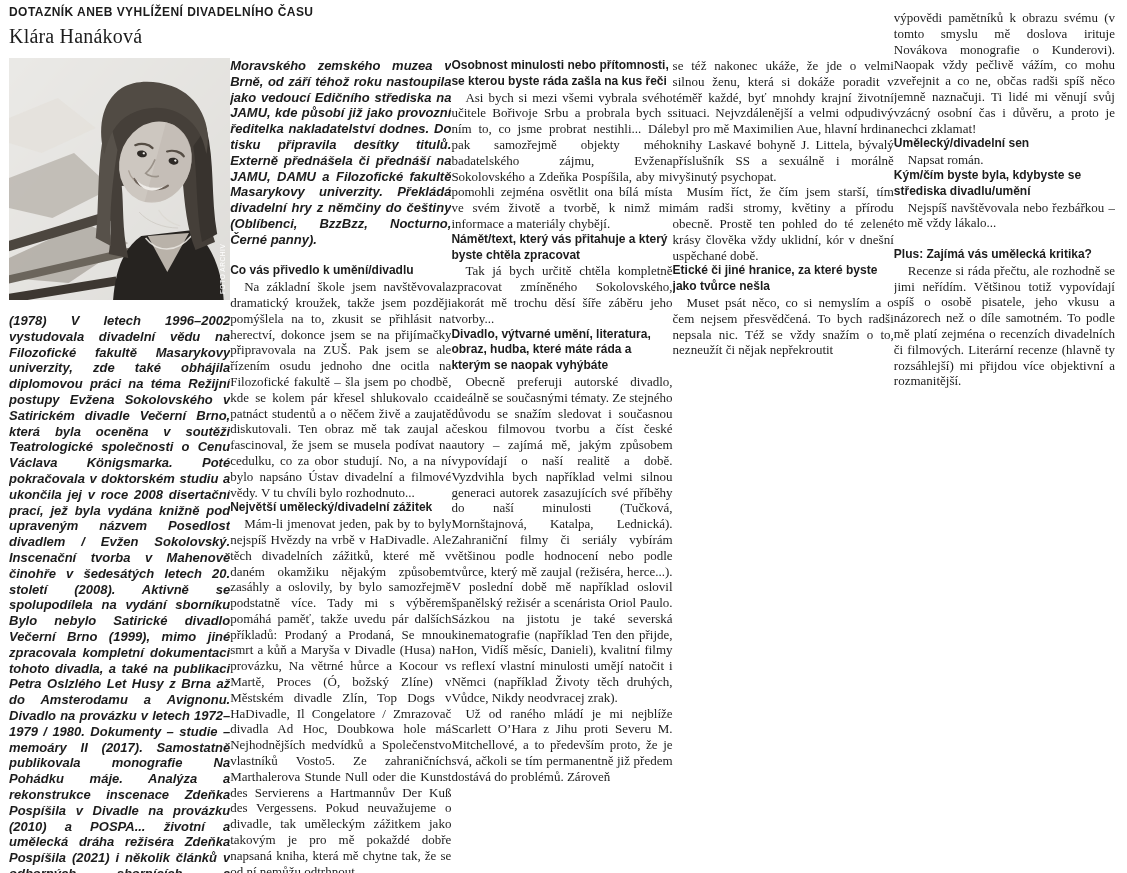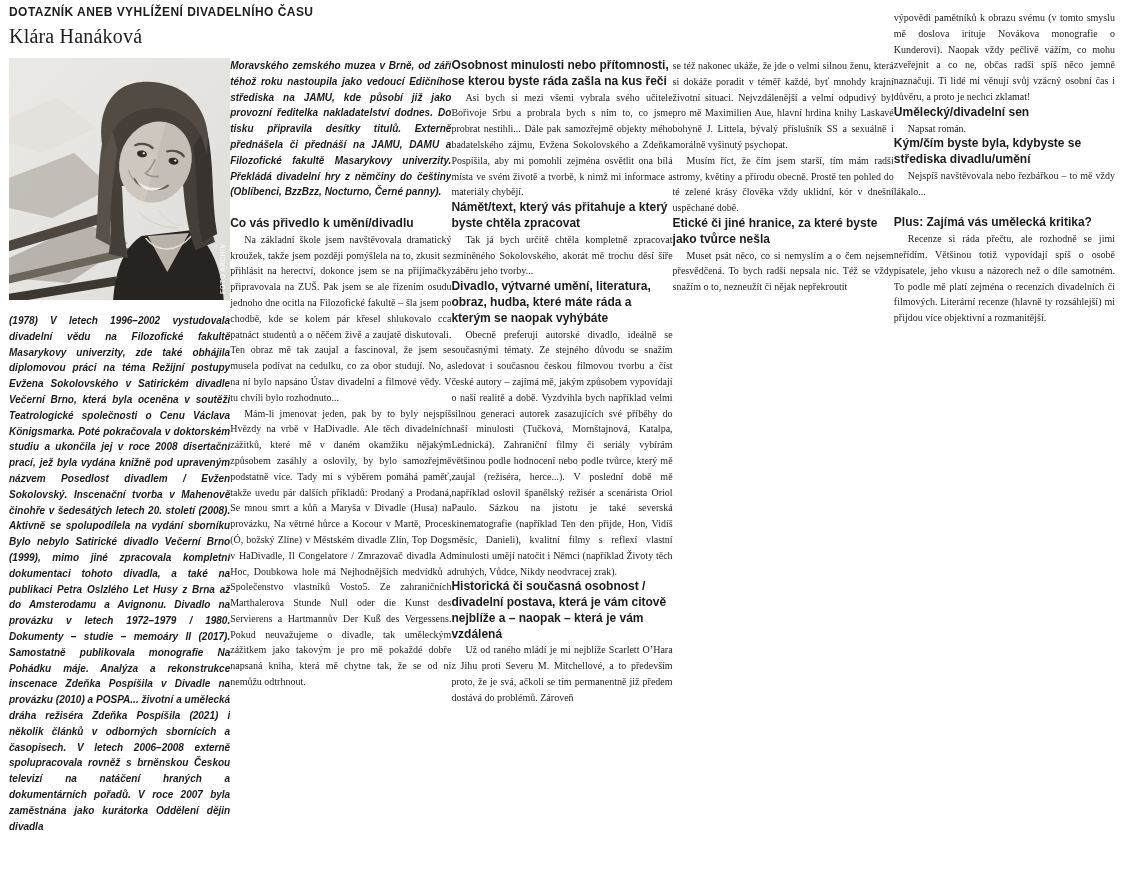--- a/index.html
+++ b/index.html
@@ -15,25 +15,25 @@
   .kicker { font-family:"Liberation Sans", sans-serif; font-weight:bold;
             font-size:12px; letter-spacing:0.45px; line-height:14px; }
   .title  { font-family:"Liberation Serif", serif; font-weight:normal;
             font-size:20px; line-height:32px; margin-top:1px; letter-spacing:0.2px; }
   .col { grid-row:2; overflow:hidden; }
   .col5 { grid-column:5; grid-row:1 / 3; padding-top:5px; }
   .photo { position:relative; width:100%; height:242px; margin-bottom:13px;
            background:#cfccc7; overflow:hidden; }
   .photo svg { display:block; width:100%; height:100%; }
   .bio { font-family:"Liberation Sans", sans-serif; font-weight:bold; font-style:italic;
-         font-size:10px; line-height:15.8px; text-align:justify; margin:0 0 15.8px 0; }
+         font-size:13px; line-height:15.8px; text-align:justify; margin:0 0 15.8px 0; }
   .h  { font-family:"Liberation Sans", sans-serif; font-weight:bold;
         font-size:12px; line-height:15.8px; margin:0; }
   .h.gap { margin-top:15.8px; }
-  .p  { font-family:"Liberation Serif", serif; font-size:10px; line-height:15.8px;
+  .p  { font-family:"Liberation Serif", serif; font-size:13px; line-height:15.8px;
         text-align:justify; text-indent:14px; margin:0; }
   .p.cont { text-indent:0; }
 </style>
 </head>
 <body>
 
 <div class="page">
 
   <div class="header">
     <div class="kicker">DOTAZNÍK ANEB VYHLÍŽENÍ DIVADELNÍHO ČASU</div>
@@ -93,31 +93,31 @@
         <text transform="translate(199.5 236) rotate(-90)" font-family="Liberation Sans, sans-serif" font-size="6.5" letter-spacing="0.6" fill="#ffffff">FOTO ARCHIV</text>
       </svg>
     </div>
     <p class="bio">(1978) V letech 1996–2002 vystudovala divadelní vědu na Filozofické fakultě Masarykovy univerzity, zde také obhájila diplomovou práci na téma Režijní postupy Evžena Sokolovského v Satirickém divadle Večerní Brno, která byla oceněna v soutěži Teatrologické společnosti o Cenu Václava Königsmarka. Poté pokračovala v doktorském studiu a ukončila jej v roce 2008 disertační prací, jež byla vydána knižně pod upraveným názvem Posedlost divadlem / Evžen Sokolovský. Inscenační tvorba v Mahenově činohře v šedesátých letech 20. století (2008). Aktivně se spolupodílela na vydání sborníku Bylo nebylo Satirické divadlo Večerní Brno (1999), mimo jiné zpracovala kompletní dokumentaci tohoto divadla, a také na publikaci Petra Oslzlého Let Husy z Brna až do Amsterodamu a Avignonu. Divadlo na provázku v letech 1972–1979 / 1980. Dokumenty – studie – memoáry II (2017). Samostatně publikovala monografie Na Pohádku máje. Analýza a rekonstrukce inscenace Zdeňka Pospíšila v Divadle na provázku (2010) a POSPA... životní a umělecká dráha režiséra Zdeňka Pospíšila (2021) i několik článků v odborných sbornících a časopisech. V letech 2006–2008 externě spolupracovala rovněž s brněnskou Českou televizí na natáčení hraných a dokumentárních pořadů. V roce 2007 byla zaměstnána jako kurátorka Oddělení dějin divadla</p>
   </div>
 
   <div class="col">
     <p class="bio">Moravského zemského muzea v Brně, od září téhož roku nastoupila jako vedoucí Edičního střediska na JAMU, kde působí již jako provozní ředitelka nakladatelství dodnes. Do tisku připravila desítky titulů. Externě přednášela či přednáší na JAMU, DAMU a Filozofické fakultě Masarykovy univerzity. Překládá divadelní hry z němčiny do češtiny (Oblíbenci, BzzBzz, Nocturno, Černé panny).</p>
     <h3 class="h">Co vás přivedlo k umění/divadlu</h3>
     <p class="p">Na základní škole jsem navštěvovala dramatický kroužek, takže jsem později pomýšlela na to, zkusit se přihlásit na herectví, dokonce jsem se na přijímačky připravovala na ZUŠ. Pak jsem se ale řízením osudu jednoho dne ocitla na Filozofické fakultě – šla jsem po chodbě, kde se kolem pár křesel shlukovalo cca patnáct studentů a o něčem živě a zaujatě diskutovali. Ten obraz mě tak zaujal a fascinoval, že jsem se musela podívat na cedulku, co za obor studují. No, a na ní bylo napsáno Ústav divadelní a filmové vědy. V tu chvíli bylo rozhodnuto...</p>
+    <h3 class="h">Největší umělecký/divadelní zážitek</h3>
     <p class="p">Mám-li jmenovat jeden, pak by to byly nejspíš Hvězdy na vrbě v HaDivadle. Ale těch divadelních zážitků, které mě v daném okamžiku nějakým způsobem zasáhly a oslovily, by bylo samozřejmě podstatně více. Tady mi s výběrem pomáhá paměť, takže uvedu pár dalších příkladů: Prodaný a Prodaná, Se mnou smrt a kůň a Maryša v Divadle (Husa) na provázku, Na větrné hůrce a Kocour v Martě, Proces (Ó, božský Zlíne) v Městském divadle Zlín, Top Dogs v HaDivadle, Il Congelatore / Zmrazovač divadla Ad Hoc, Doubkowa hole má Nejhodnějších medvídků a Společenstvo vlastníků Vosto5. Ze zahraničních Marthalerova Stunde Null oder die Kunst des Servierens a Hartmannův Der Kuß des Vergessens. Pokud neuvažujeme o divadle, tak uměleckým zážitkem jako takovým je pro mě pokaždé dobře napsaná kniha, která mě chytne tak, že se od ní nemůžu odtrhnout.</p>
   </div>
 
   <div class="col">
     <h3 class="h">Osobnost minulosti nebo přítomnosti, se kterou byste ráda zašla na kus řeči</h3>
     <p class="p">Asi bych si mezi všemi vybrala svého učitele Bořivoje Srbu a probrala bych s ním to, co jsme probrat nestihli... Dále pak samozřejmě objekty mého badatelského zájmu, Evžena Sokolovského a Zdeňka Pospíšila, aby mi pomohli zejména osvětlit ona bílá místa ve svém životě a tvorbě, k nimž mi informace a materiály chybějí.</p>
     <h3 class="h">Námět/text, který vás přitahuje a který byste chtěla zpracovat</h3>
     <p class="p">Tak já bych určitě chtěla kompletně zpracovat zmíněného Sokolovského, akorát mě trochu děsí šíře záběru jeho tvorby...</p>
     <h3 class="h">Divadlo, výtvarné umění, literatura, obraz, hudba, které máte ráda a kterým se naopak vyhýbáte</h3>
     <p class="p">Obecně preferuji autorské divadlo, ideálně se současnými tématy. Ze stejného důvodu se snažím sledovat i současnou českou filmovou tvorbu a číst české autory – zajímá mě, jakým způsobem vypovídají o naší realitě a době. Vyzdvihla bych například velmi silnou generaci autorek zasazujících své příběhy do naší minulosti (Tučková, Mornštajnová, Katalpa, Lednická). Zahraniční filmy či seriály vybírám většinou podle hodnocení nebo podle tvůrce, který mě zaujal (režiséra, herce...). V poslední době mě například oslovil španělský režisér a scenárista Oriol Paulo. Sázkou na jistotu je také severská kinematografie (například Ten den přijde, Hon, Vidíš měsíc, Danieli), kvalitní filmy s reflexí vlastní minulosti umějí natočit i Němci (například Životy těch druhých, Vůdce, Nikdy neodvracej zrak).</p>
-    <h3 class="h">Historická či současná osobnost / divadelní postava, která je vám citově nejblíže a – naopak – která je vám vzdálená</h3>
     <p class="p">Už od raného mládí je mi nejblíže Scarlett O’Hara z Jihu proti Severu M. Mitchellové, a to především proto, že je svá, ačkoli se tím permanentně již předem dostává do problémů. Zároveň</p>
   </div>
 
   <div class="col">
     <p class="p cont">se též nakonec ukáže, že jde o velmi silnou ženu, která si dokáže poradit v téměř každé, byť mnohdy krajní životní situaci. Nejvzdálenější a velmi odpudivý byl pro mě Maximilien Aue, hlavní hrdina knihy Laskavé bohyně J. Littela, bývalý příslušník SS a sexuálně i morálně vyšinutý psychopat.</p>
     <p class="p">Musím říct, že čím jsem starší, tím mám radši stromy, květiny a přírodu obecně. Prostě ten pohled do té zelené krásy člověka vždy uklidní, kór v dnešní uspěchané době.</p>
     <h3 class="h">Etické či jiné hranice, za které byste jako tvůrce nešla</h3>
     <p class="p">Muset psát něco, co si nemyslím a o čem nejsem přesvědčená. To bych radši nepsala nic. Též se vždy snažím o to, nezneužít či nějak nepřekroutit</p>
   </div>
 

